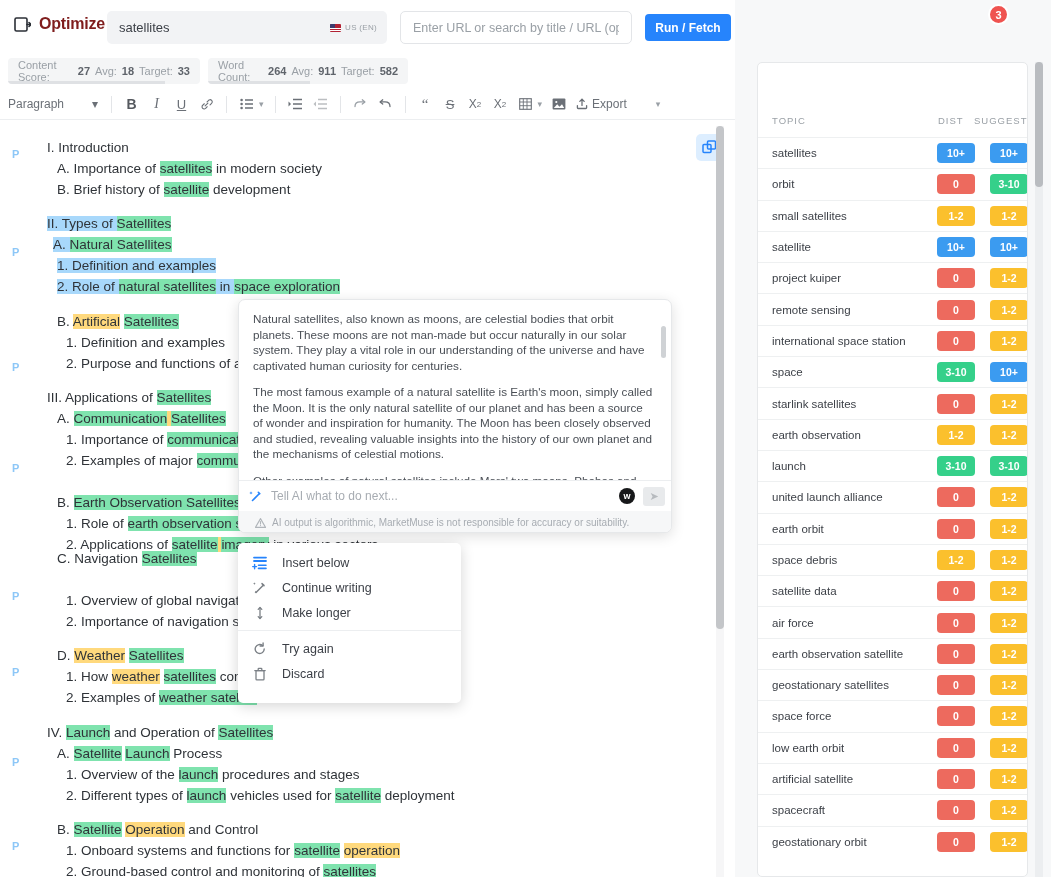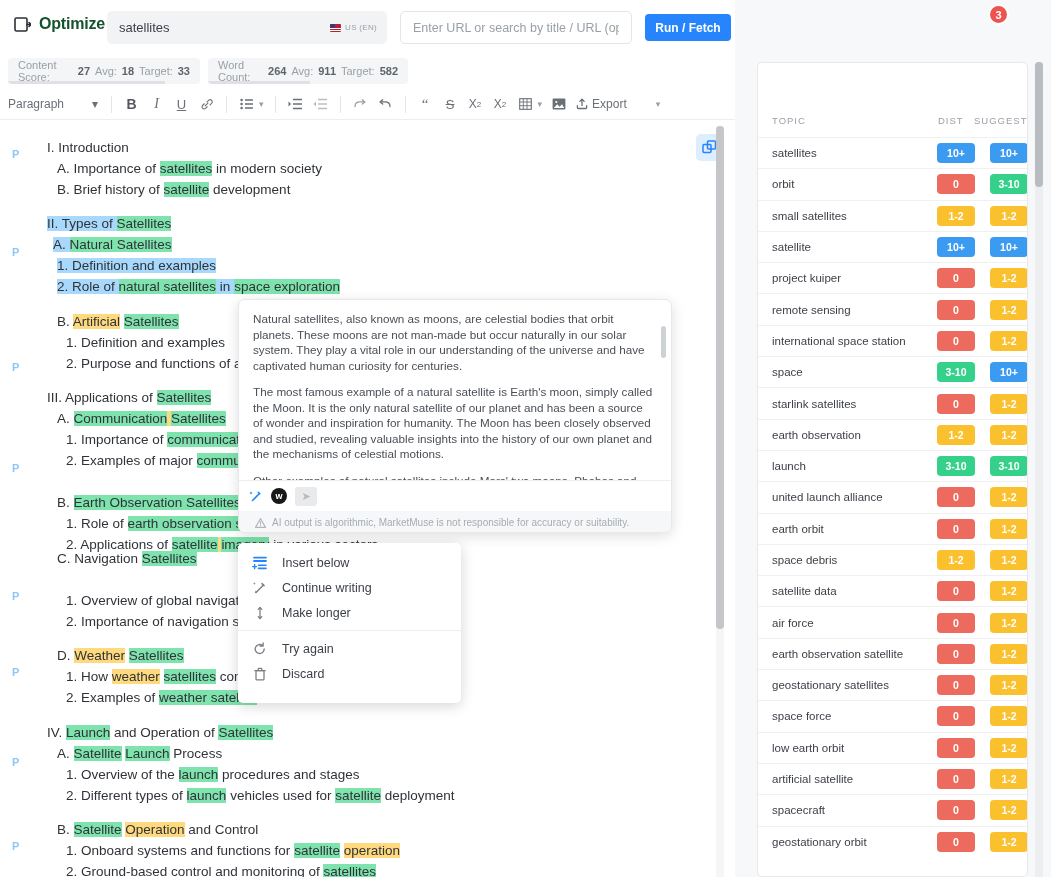--- a/index.html
+++ b/index.html
@@ -10,21 +10,21 @@
     background:#ffffff; color:#3b3f46;
     overflow:hidden; position:relative;
     -webkit-font-smoothing:antialiased;
   }
 
   
   #topbar { position:absolute; left:0; top:0; width:1051px; height:54px; background:#fff; }
   .brand { position:absolute; left:14px; top:15px; display:flex; align-items:center; gap:8px; }
   .brand-icon { width:17px; height:17px; position:relative; }
   .brand-icon svg { display:block; }
-  .brand-text { font-size:16px; font-weight:bold; color:#14532d; letter-spacing:-0.2px; }
+  .brand-text { font-size:16px; font-weight:bold; color:#7f1d1d; letter-spacing:-0.2px; }
 
   .kw-field {
     position:absolute; left:107px; top:11px; width:280px; height:33px;
     background:#f2f3f5; border-radius:5px; display:flex; align-items:center;
     padding:0 10px 0 12px;
   }
   .kw-value { font-size:13px; color:#3b3f46; flex:1; }
   .locale { display:flex; align-items:center; gap:4px; }
   .flag { width:11px; height:8px; border-radius:1px; overflow:hidden; position:relative; background:#b22234; display:inline-block; }
   .flag:before { content:""; position:absolute; left:0; top:0; width:5px; height:4px; background:#3c3b6e; }
@@ -400,20 +400,21 @@
     <div id="aithumb"></div>
   </div>
   <div id="aiinput">
     <span class="wand">
       <svg width="14" height="14" viewBox="0 0 14 14">
           <path d="M3.5 11.5L10.5 4.5" stroke="#2684fc" stroke-width="1.6" stroke-linecap="round"></path>
           <path d="M9.3 3.3l1.4 1.4" stroke="#2684fc" stroke-width="1.6" stroke-linecap="round"></path>
           <path d="M2 2.2l.5 1.2 1.2.5-1.2.5L2 5.6l-.5-1.2-1.2-.5 1.2-.5z" fill="#2684fc"></path>
         </svg>
     </span>
+    <span class="ph">Tell AI what to do next...</span>
     <span class="w-badge">w</span>
     <span class="send-btn">➤</span>
   </div>
   <div id="aifoot">
     <span>
       <svg width="11" height="10" viewBox="0 0 11 10">
           <path d="M5.5 0.6L10.6 9.4H0.4z" fill="none" stroke="#b0b5ba" stroke-width="1.1" stroke-linejoin="round"></path>
           <path d="M5.5 3.6v2.4" stroke="#b0b5ba" stroke-width="1.1" stroke-linecap="round"></path>
           <circle cx="5.5" cy="7.6" r="0.6" fill="#b0b5ba"></circle>
         </svg>

